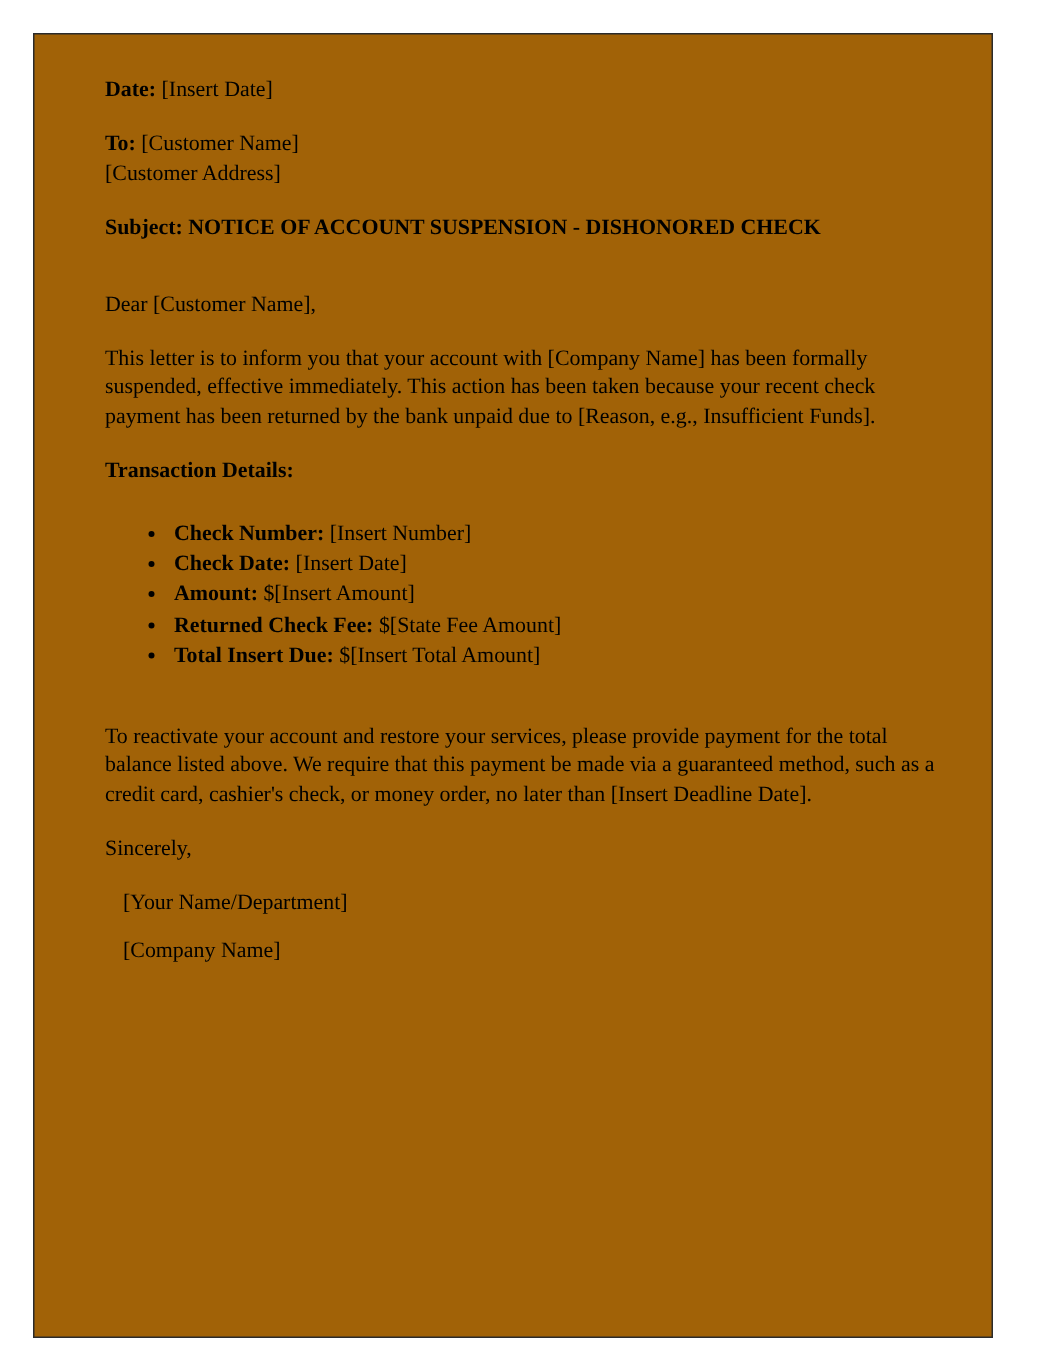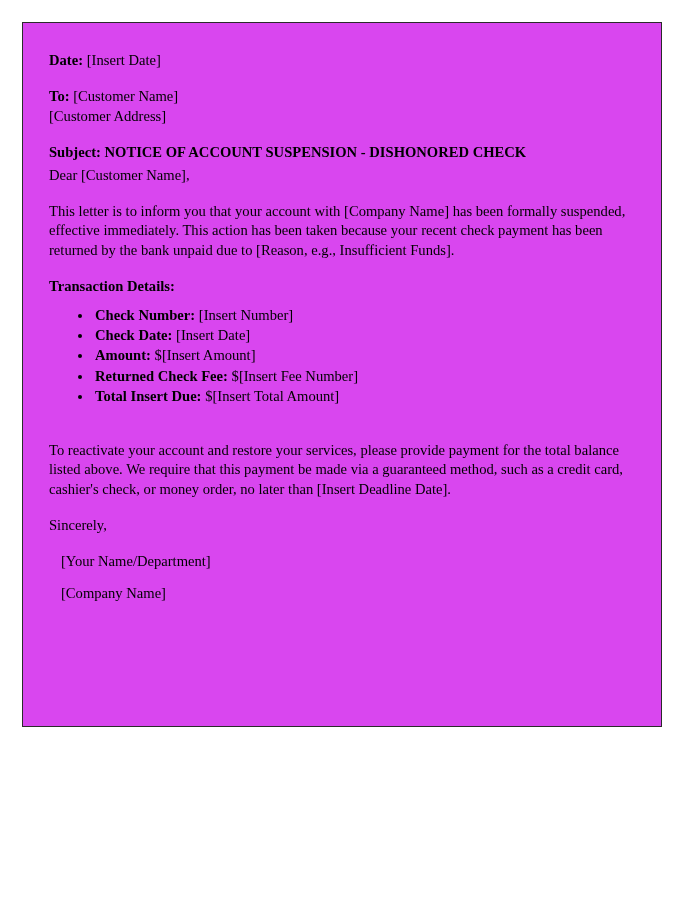--- a/index.html
+++ b/index.html
@@ -12,51 +12,52 @@
     height: 900px;
     font-family: "Liberation Serif", "DejaVu Serif", serif;
     color: #000000;
     overflow: hidden;
   }
   .page {
     position: absolute;
     left: 22px;
     top: 22px;
     width: 640px;
-    height: 705px;
+    height: 870px;
     border: 1.5px solid #2b2b2b;
     box-sizing: border-box;
-    background: #d946ef;
+    background: #a16207;
+    padding-left: 21px;
   }
   .content {
     padding: 28px 30px 0 26px;
     font-size: 14.6px;
     line-height: 1.33;
   }
   .block {
     margin: 0 0 17px 0;
   }
   .line {
     margin: 0;
     padding: 0;
   }
   .lbl {
     font-weight: bold;
   }
   .subject {
     font-weight: bold;
-    margin: 0 0 3px 0;
+    margin: 0 0 31px 0;
   }
   .para {
     margin: 0 4px 17px 0;
     text-align: left;
   }
   .heading {
     font-weight: bold;
-    margin: 0 0 9px 0;
+    margin: 0 0 22px 0;
   }
   ul.details {
     list-style: disc;
     margin: 0 0 34px 0;
     padding-left: 44px;
   }
   ul.details li {
     margin: 0 0 1px 0;
     padding-left: 2px;
   }
@@ -84,21 +85,21 @@
     <p class="para">Dear [Customer Name],</p>
 
     <p class="para">This letter is to inform you that your account with [Company Name] has been formally suspended, effective immediately. This action has been taken because your recent check payment has been returned by the bank unpaid due to [Reason, e.g., Insufficient Funds].</p>
 
     <p class="heading">Transaction Details:</p>
 
     <ul class="details">
       <li><span class="lbl">Check Number:</span> <span>[Insert Number]</span></li>
       <li><span class="lbl">Check Date:</span> <span>[Insert Date]</span></li>
       <li><span class="lbl">Amount:</span> <span>$[Insert Amount]</span></li>
-      <li><span class="lbl">Returned Check Fee:</span> <span>$[Insert Fee Number]</span></li>
+      <li><span class="lbl">Returned Check Fee:</span> <span>$[State Fee Amount]</span></li>
       <li><span class="lbl">Total Insert Due:</span> <span>$[Insert Total Amount]</span></li>
     </ul>
 
     <p class="para">To reactivate your account and restore your services, please provide payment for the total balance listed above. We require that this payment be made via a guaranteed method, such as a credit card, cashier's check, or money order, no later than [Insert Deadline Date].</p>
 
 
 
     <p class="para">Sincerely,</p>
 
     <div class="block sig-group">

